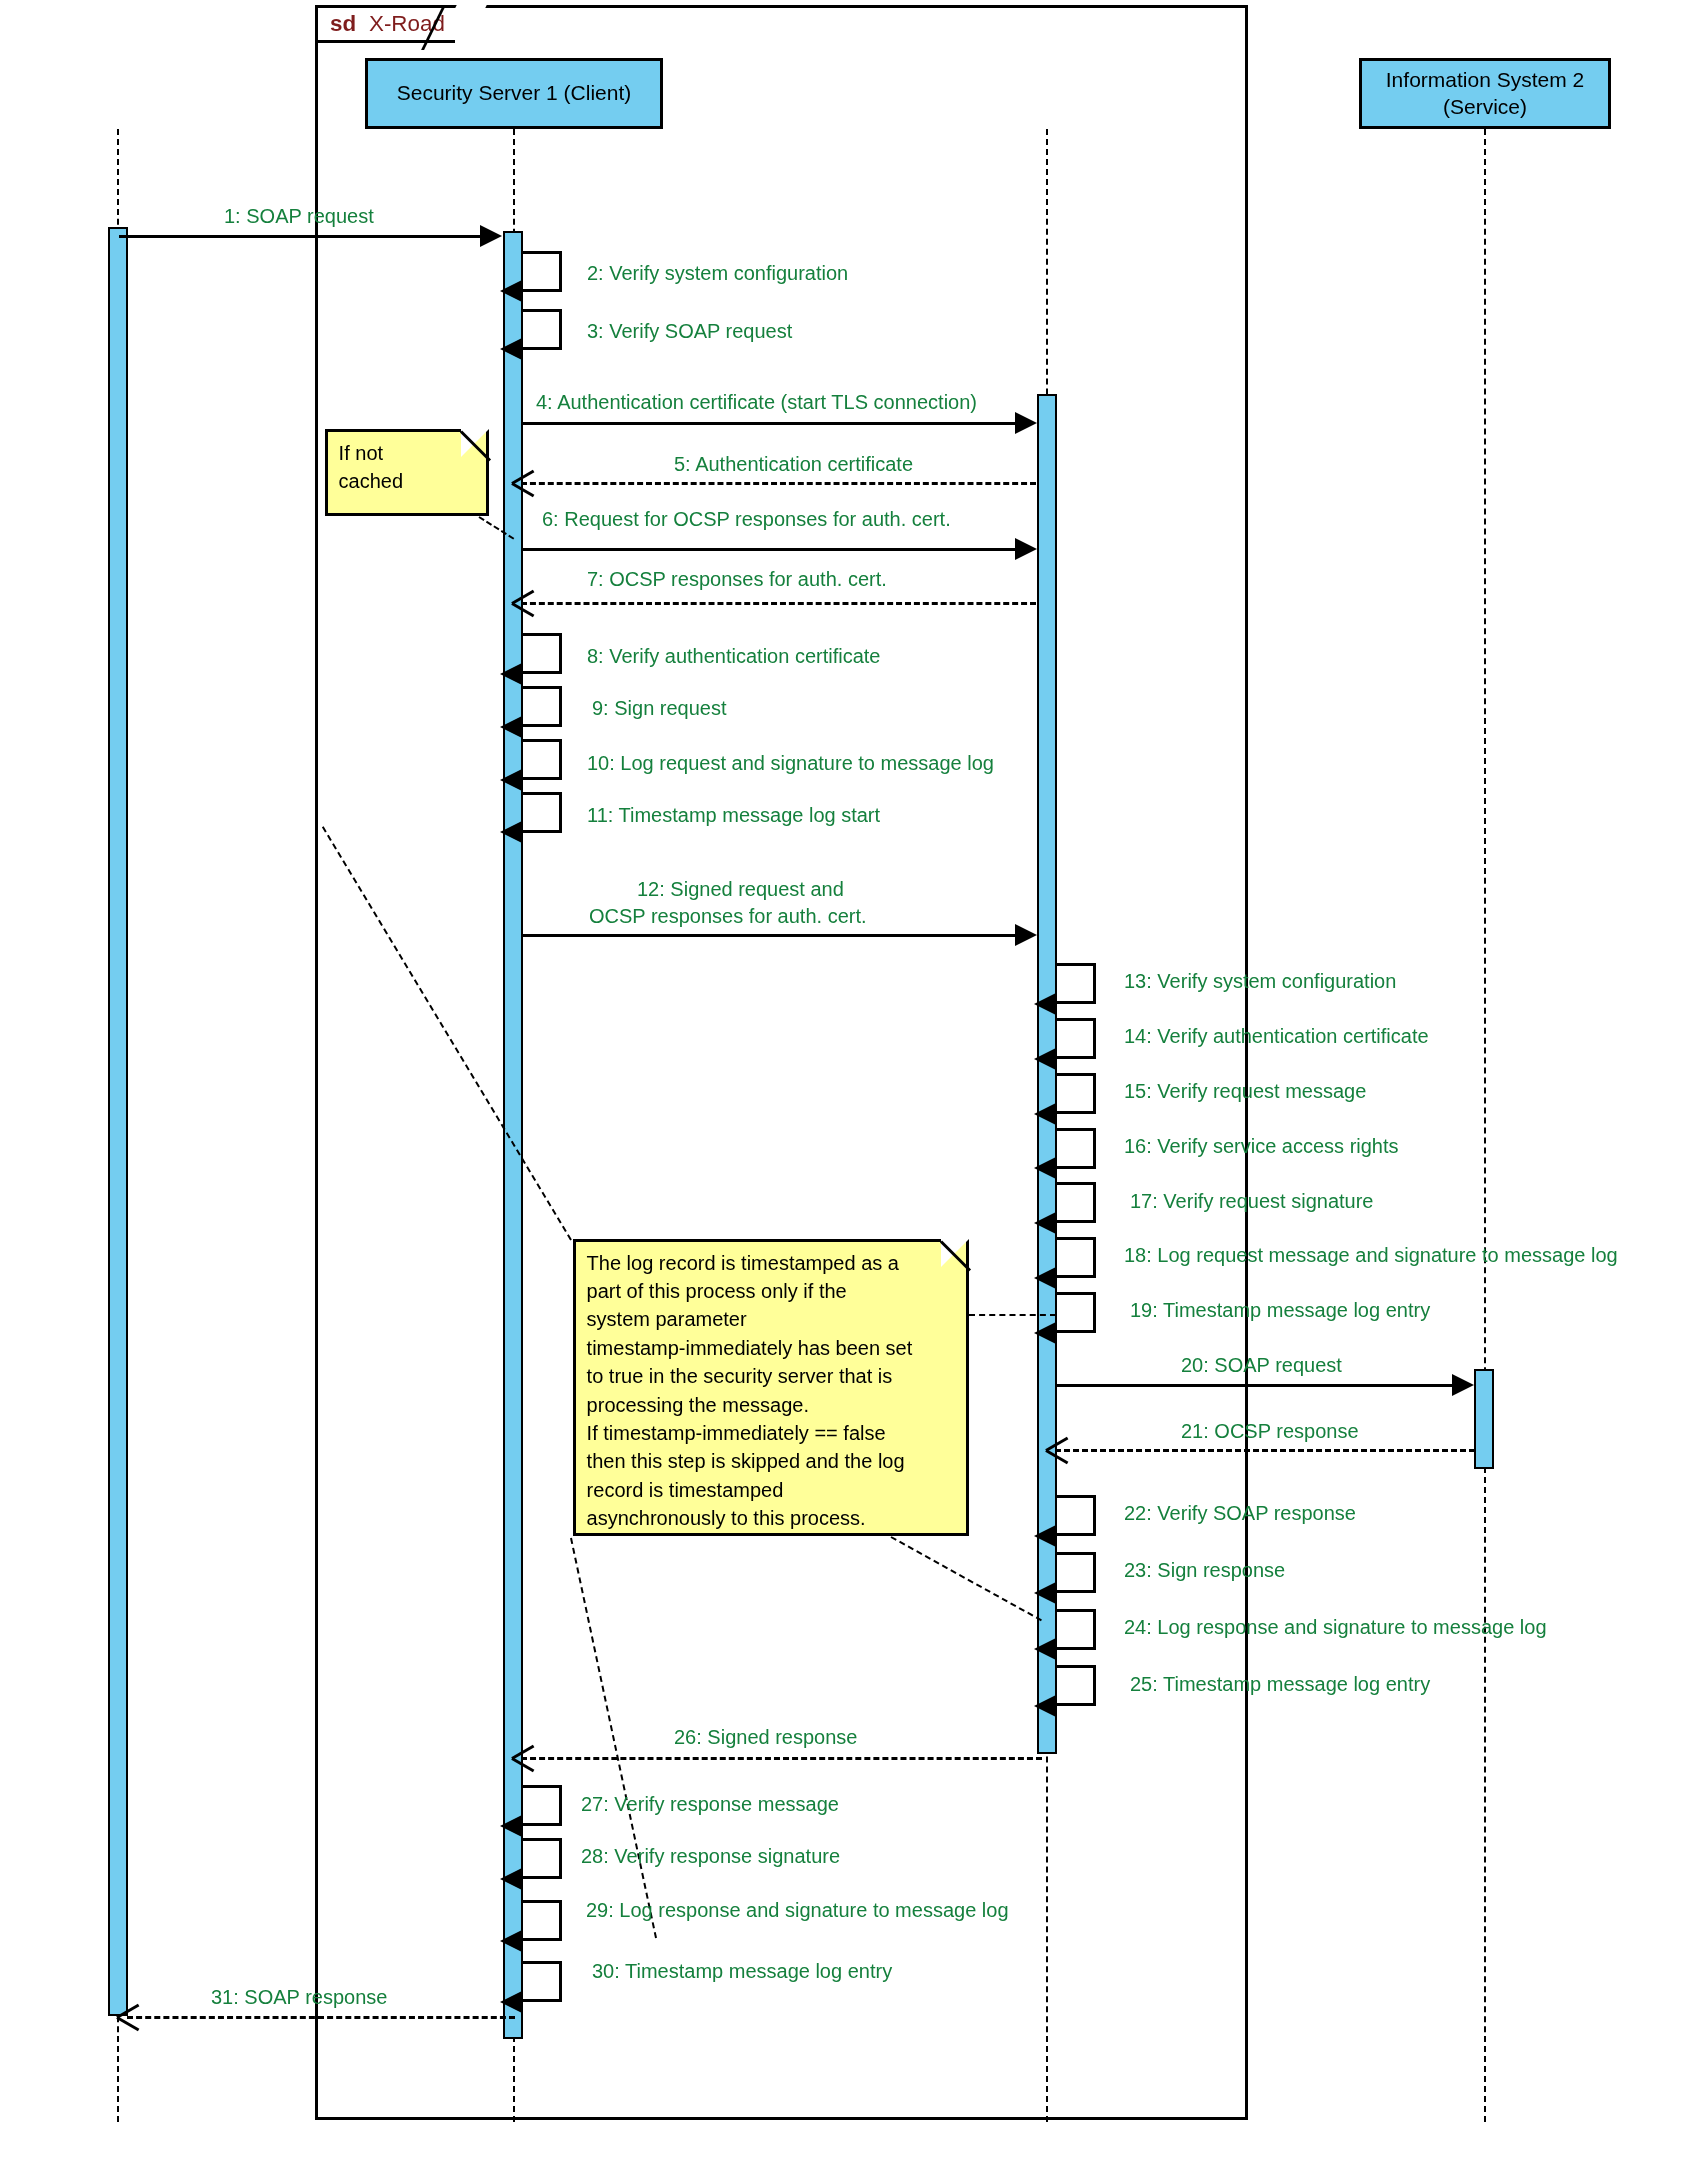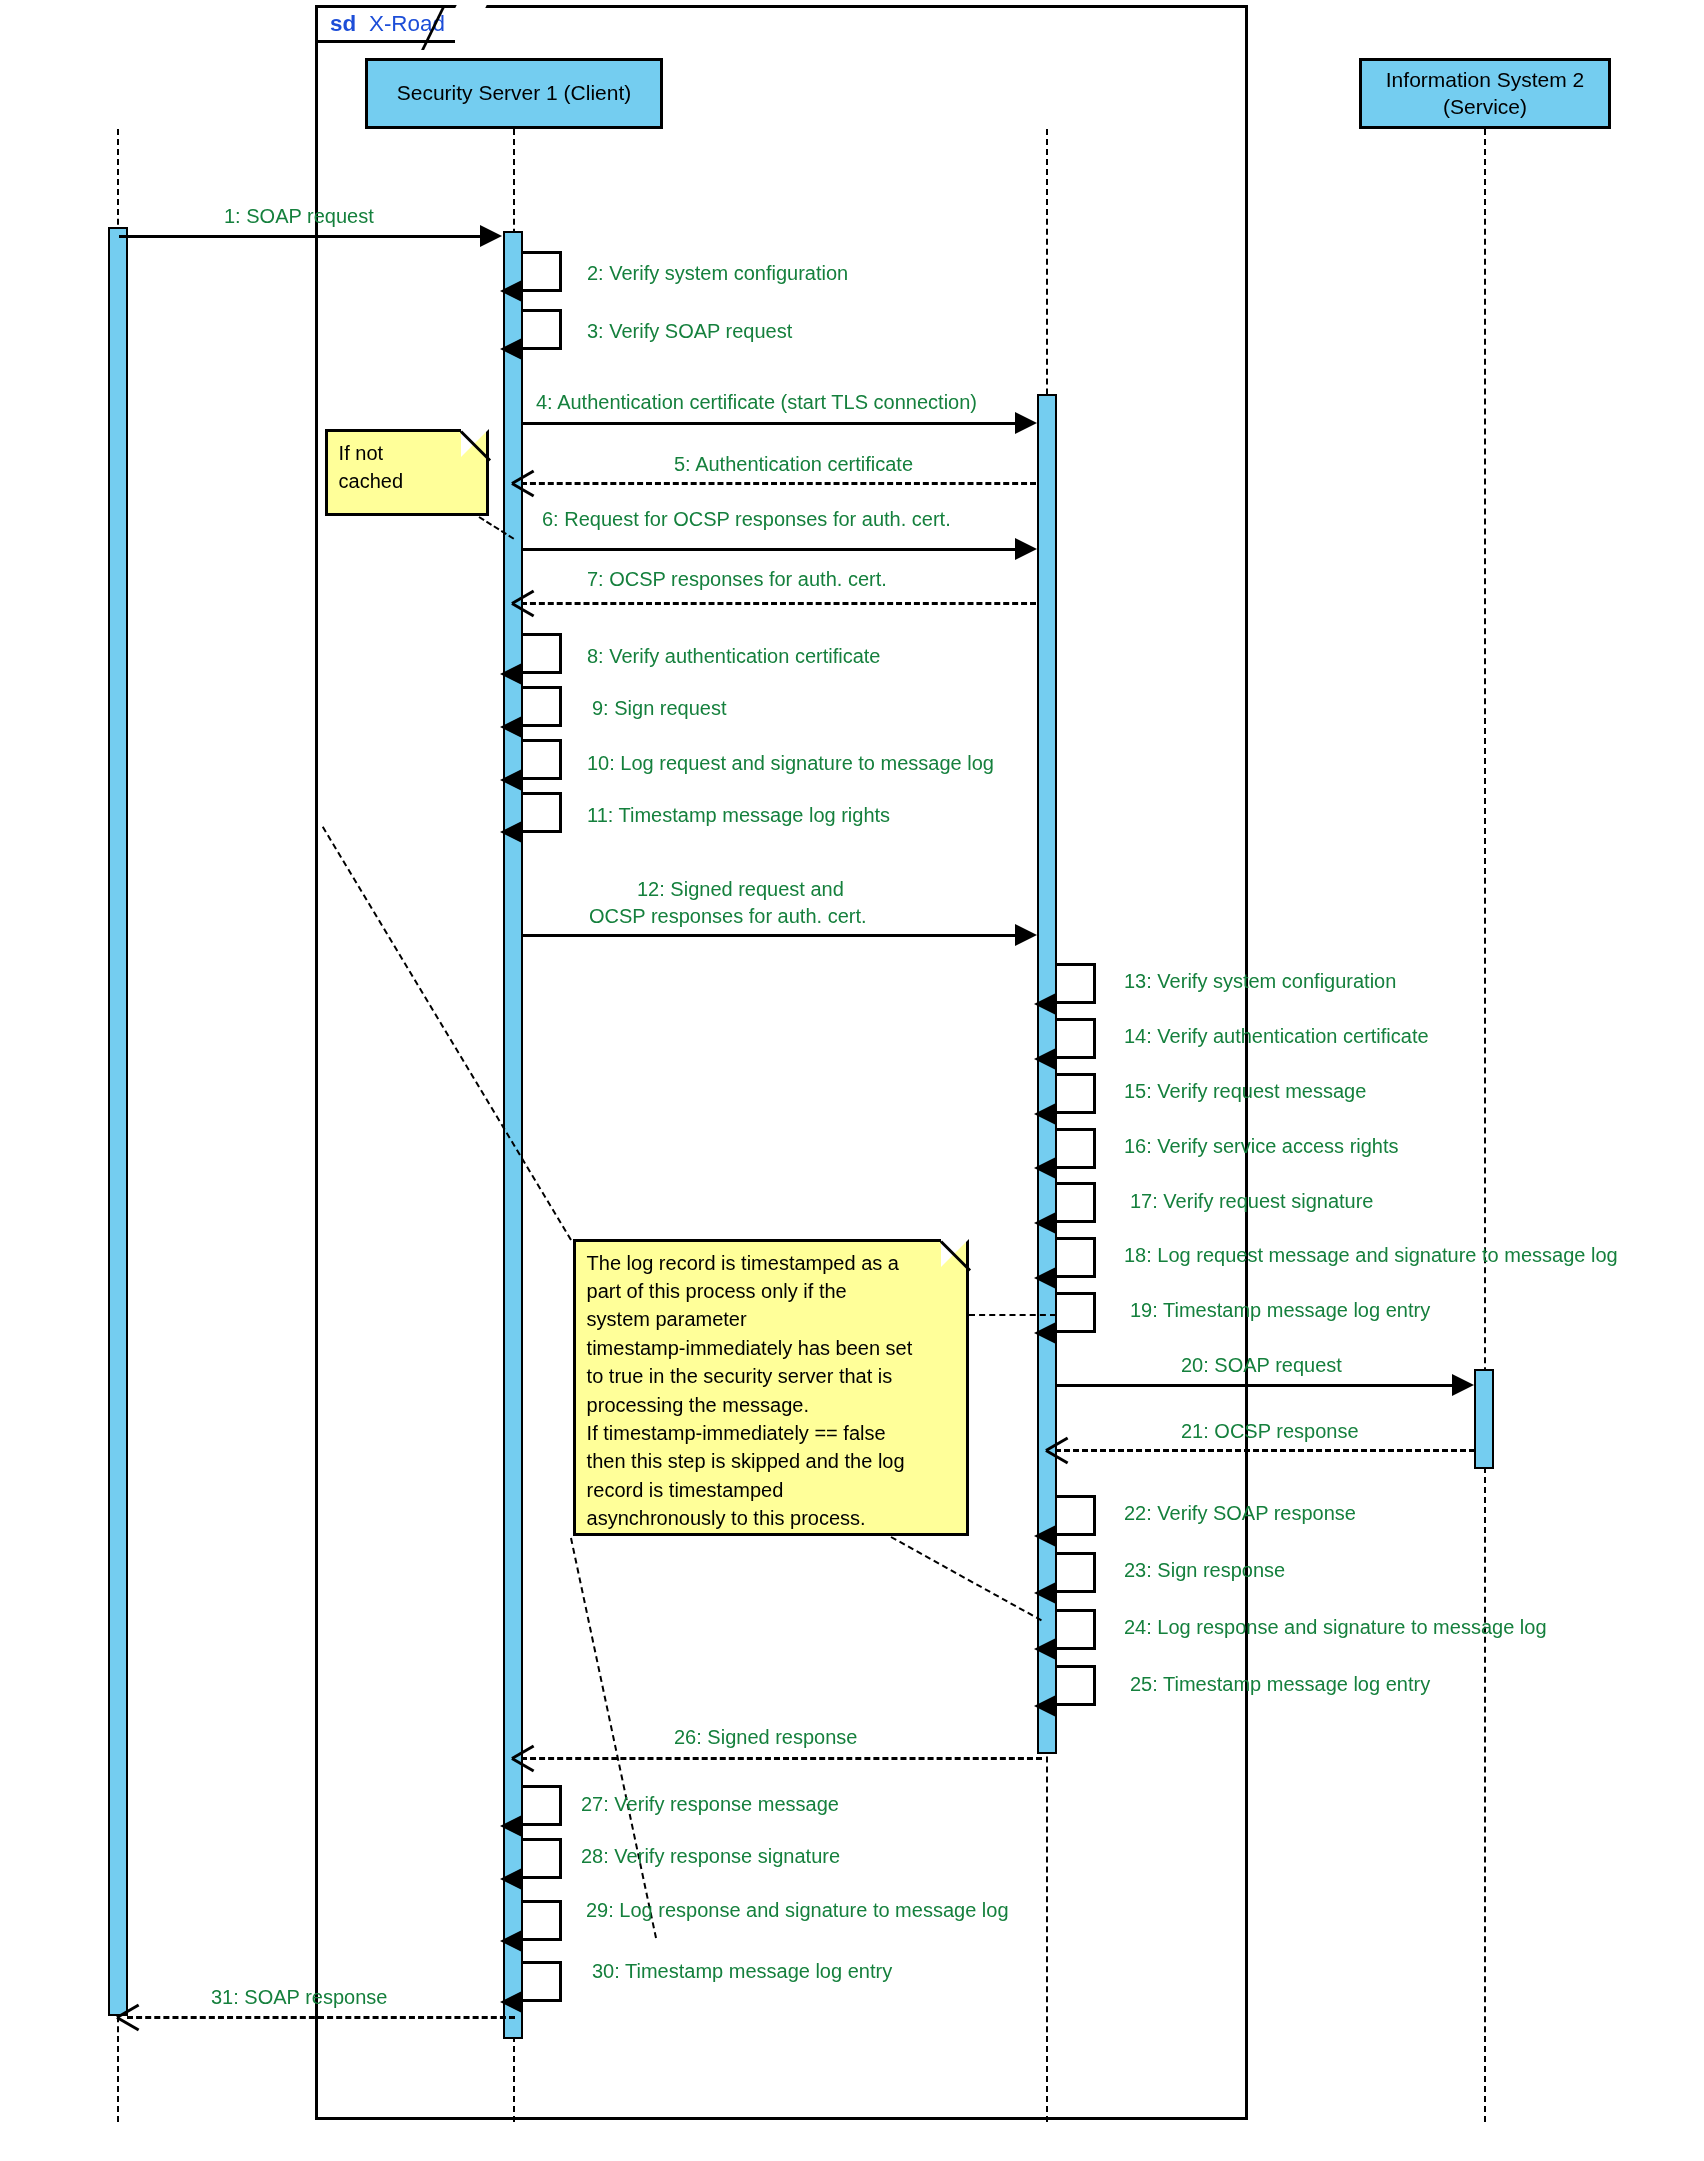--- a/index.html
+++ b/index.html
@@ -4,21 +4,21 @@
 <style>
   html,body{margin:0;padding:0;background:#ffffff;}
   body{font-family:"Liberation Sans","DejaVu Sans",sans-serif;}
   #canvas{position:relative;width:1704px;height:2161px;background:#fff;overflow:hidden;}
 
   
   .frame{position:absolute;border:3.3px solid #000;box-sizing:border-box;background:transparent;}
   .frame-tab{position:absolute;box-sizing:border-box;background:#fff;
              border-left:3.3px solid #000;border-top:3.3px solid #000;border-bottom:3.3px solid #000;}
   .frame-tab-clip{position:absolute;background:#fff;}
-  .frame-tab-label{position:absolute;white-space:nowrap;color:#1d4ed8;}
+  .frame-tab-label{position:absolute;white-space:nowrap;color:#7f1d1d;}
   .frame-tab-label .kw{font-weight:bold;}
 
   
   .head{position:absolute;box-sizing:border-box;background:#74CDF0;border:3.3px solid #000;
         display:flex;flex-direction:column;align-items:center;justify-content:center;
         text-align:center;color:#000;line-height:1.28;}
   .head span{display:block;white-space:nowrap;}
 
   
   .lifeline{position:absolute;width:0;border-left:2.6px dashed #000;}
@@ -133,21 +133,21 @@
   <div class="self" style="left:521px;top:686px;width:41px;height:41px;"></div>
   <div class="arrow-solid-l" style="left:500px;top:716px;"></div>
   <div class="label" style="left:592px;top:697px;">9: Sign request</div>
 
   <div class="self" style="left:521px;top:739px;width:41px;height:41px;"></div>
   <div class="arrow-solid-l" style="left:500px;top:769px;"></div>
   <div class="label" style="left:587px;top:752px;">10: Log request and signature to message log</div>
 
   <div class="self" style="left:521px;top:792px;width:41px;height:41px;"></div>
   <div class="arrow-solid-l" style="left:500px;top:821px;"></div>
-  <div class="label" style="left:587px;top:804px;">11: Timestamp message log rights</div>
+  <div class="label" style="left:587px;top:804px;">11: Timestamp message log start</div>
 
   <div class="msg-line" style="left:521px;top:934px;width:501px;"></div>
   <div class="arrow-solid-r" style="left:1015px;top:924px;"></div>
   <div class="label" style="left:637px;top:878px;">12: Signed request and</div>
   <div class="label" style="left:589px;top:905px;">OCSP responses for auth. cert.</div>
 
   <div class="self" style="left:1055px;top:963px;width:41px;height:41px;"></div>
   <div class="arrow-solid-l" style="left:1034px;top:993px;"></div>
   <div class="label" style="left:1124px;top:970px;">13: Verify system configuration</div>
 

